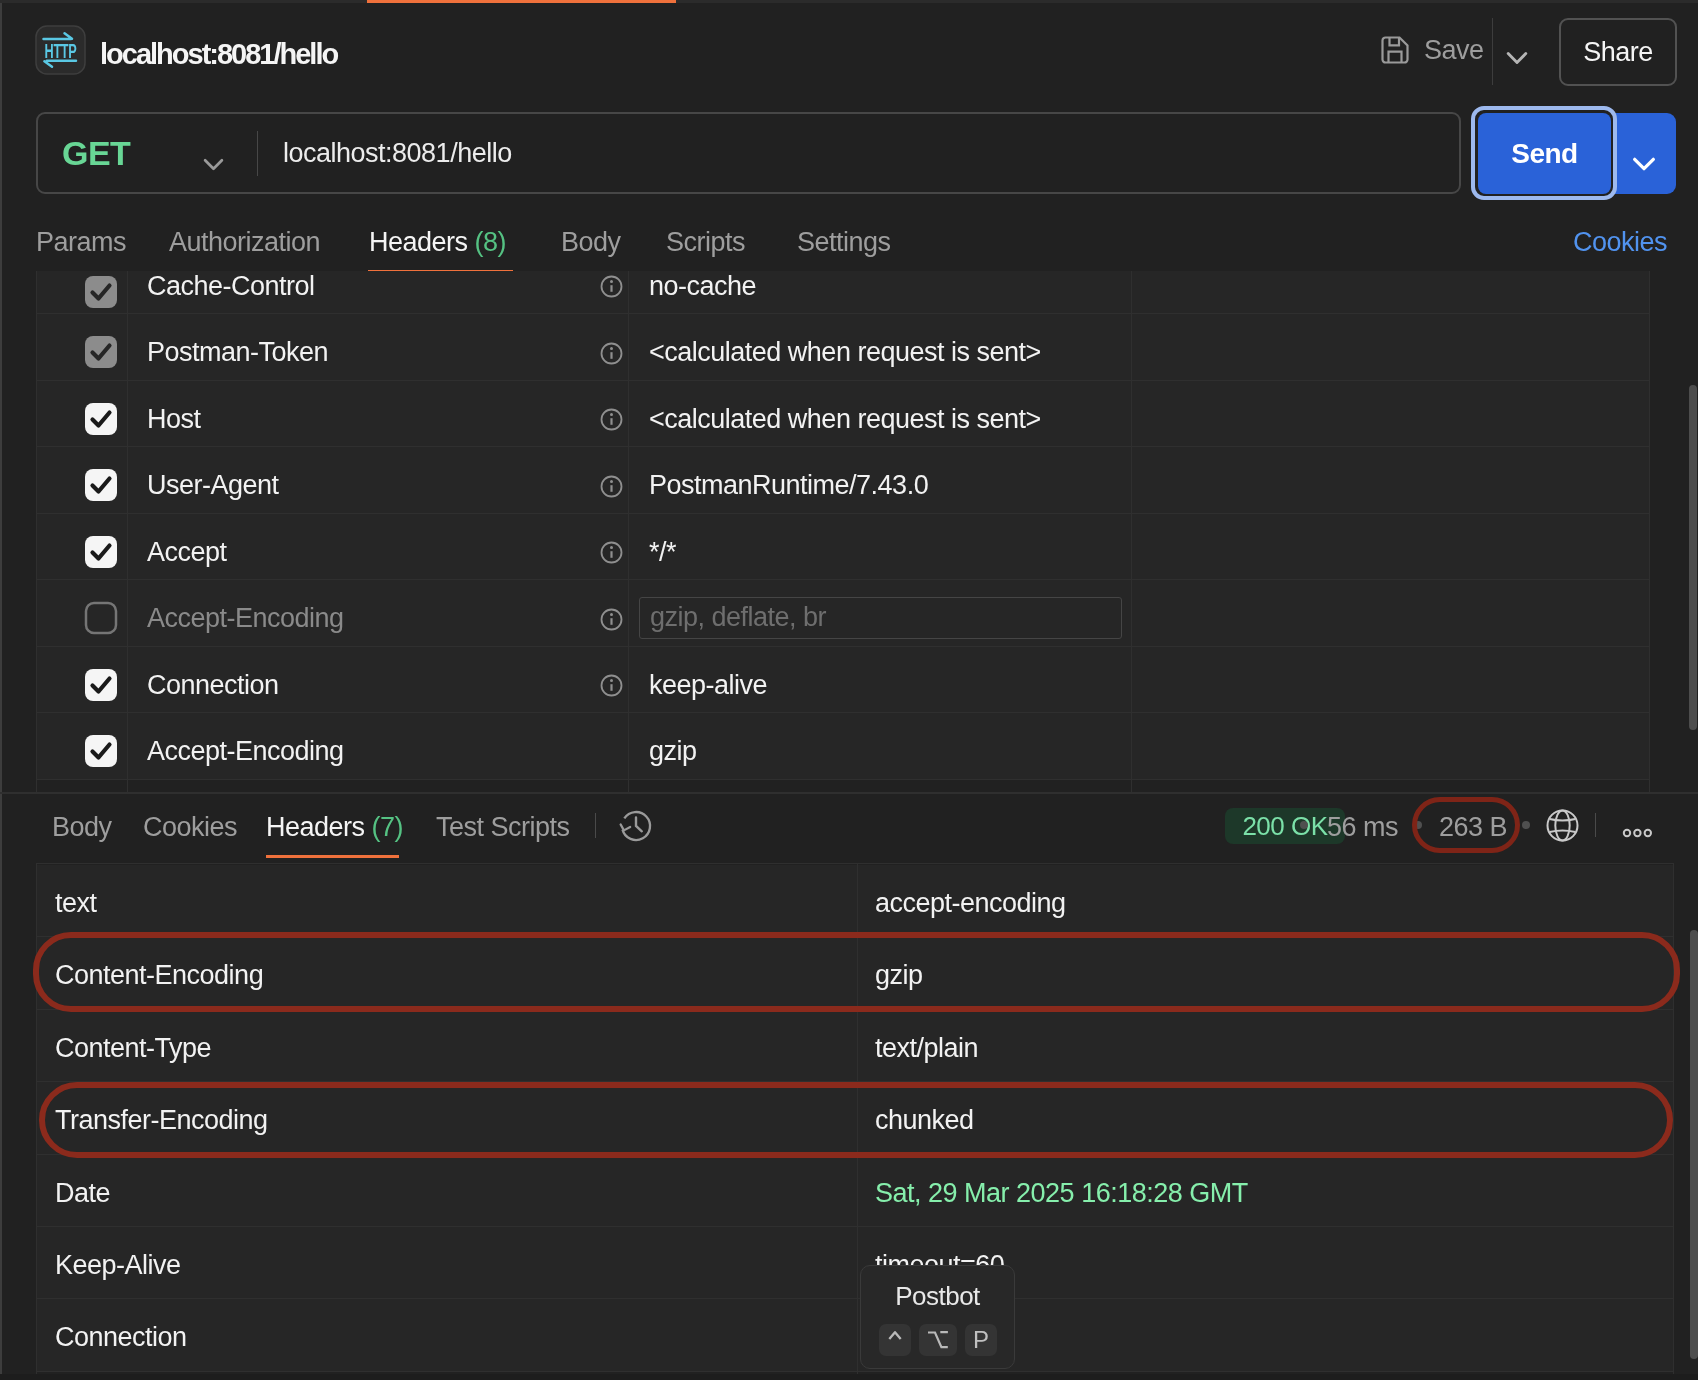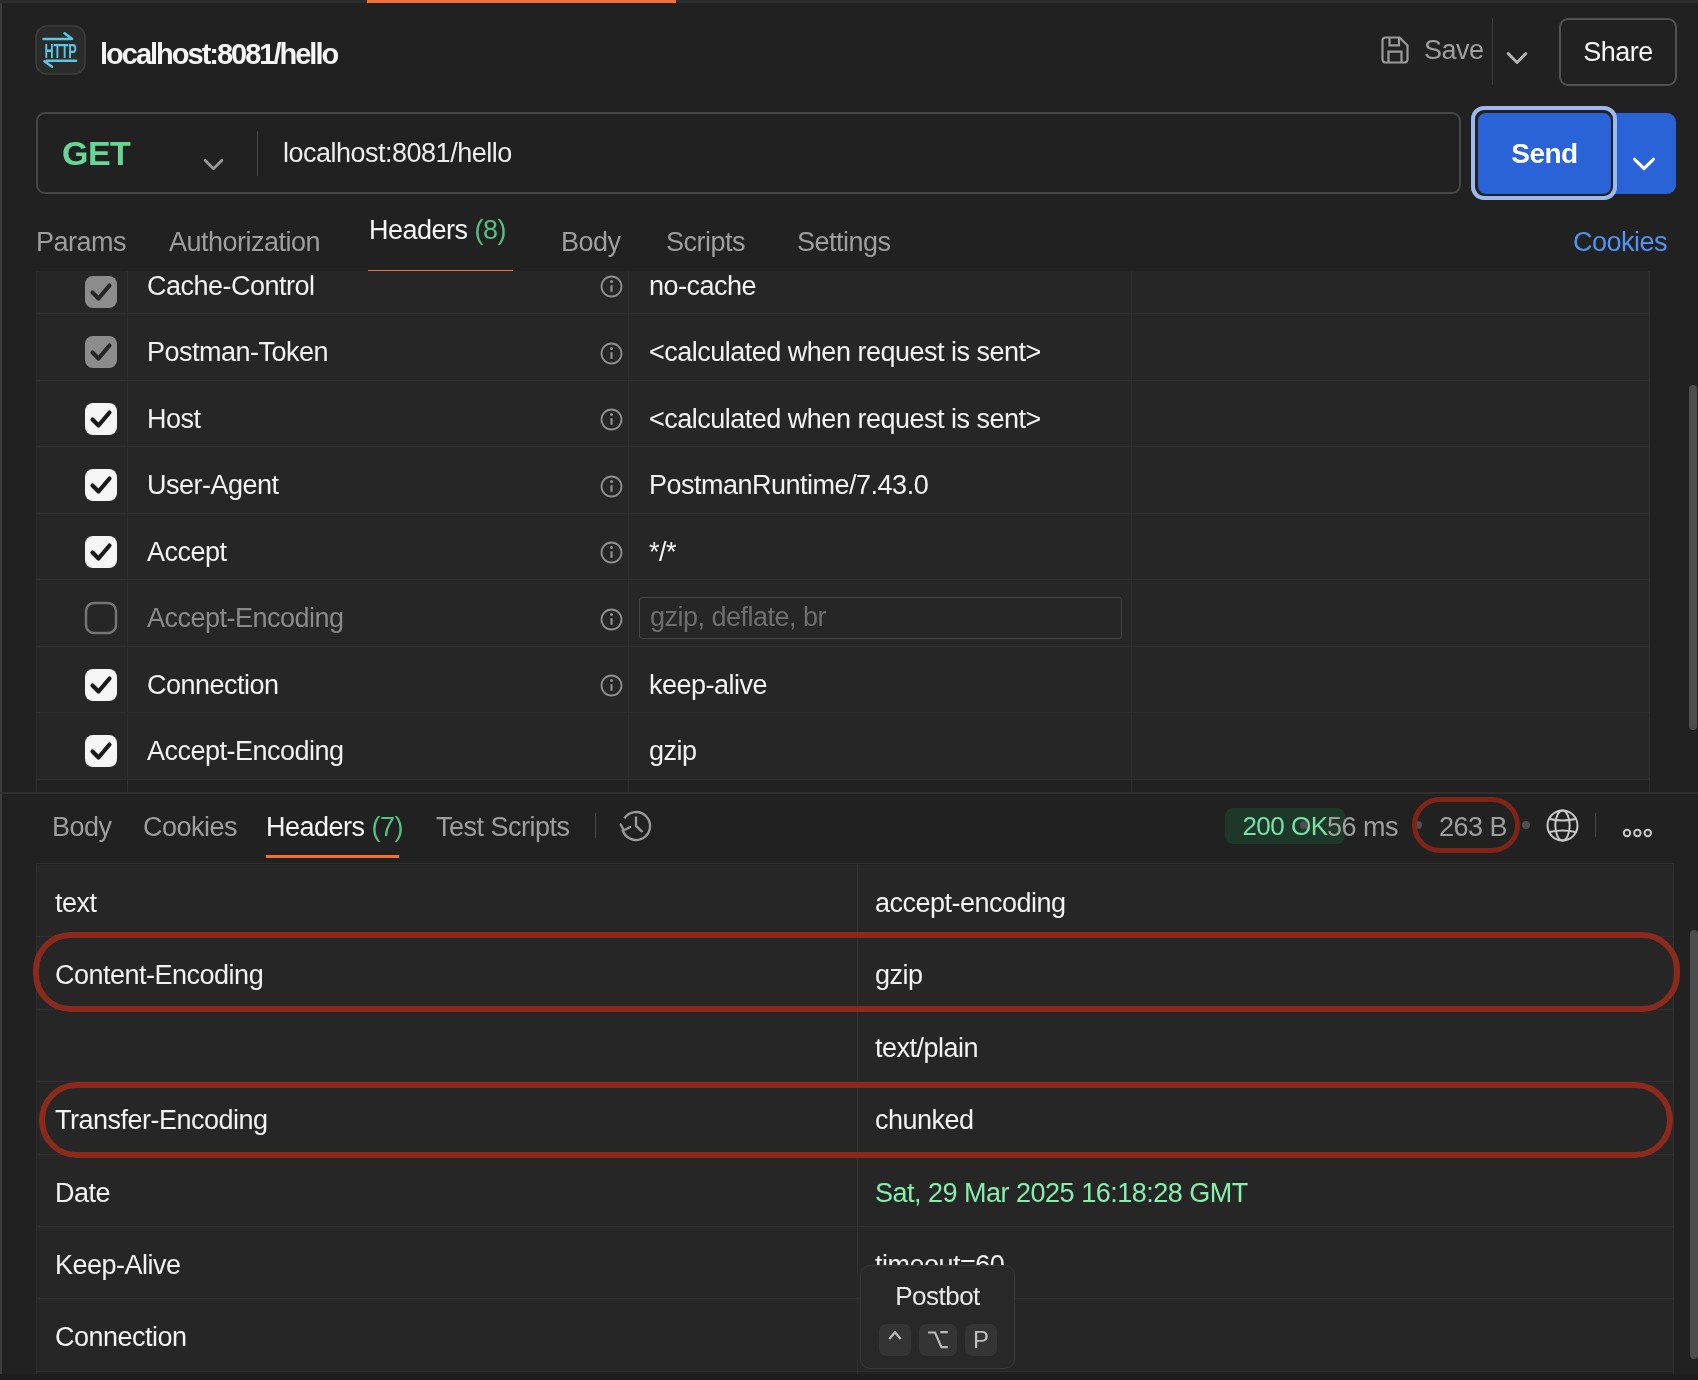--- a/index.html
+++ b/index.html
@@ -42,21 +42,21 @@
 
 <div class="abs" style="left:1611px;top:113px;width:65px;height:81px;background:#2a62d8;border-radius:0 9px 9px 0"></div>
 <div class="abs" style="left:1632px;top:147px"><svg width="24" height="14" viewBox="0 0 20 12">
       <path d="M2 2 L10 10 L18 2" fill="none" stroke="#ffffff" stroke-width="2.8" stroke-linecap="round" stroke-linejoin="round"></path>
     </svg></div>
 <div class="abs" style="left:1471px;top:106px;width:146px;height:94px;border:4px solid #9db9ee;border-radius:13px;background:#212121"></div>
 <div class="abs" style="left:1478px;top:113px;width:133px;height:81px;background:#2a62d8;border-radius:8px;text-align:center;line-height:81px;font-weight:bold;font-size:28px;color:#fff">Send</div>
 
 <div class="abs muted" style="left:36px;top:227px">Params</div>
 <div class="abs muted" style="left:169px;top:227px">Authorization</div>
-<div class="abs" style="left:369px;top:215px;color:#f5f5f5">Headers <span style="color:#55c283">(8)</span></div>
+<div class="abs" style="left:369px;top:227px;color:#f5f5f5">Headers <span style="color:#55c283">(8)</span></div>
 <div class="abs muted" style="left:561px;top:227px">Body</div>
 <div class="abs muted" style="left:666px;top:227px">Scripts</div>
 <div class="abs muted" style="left:797px;top:227px">Settings</div>
 <div class="abs" style="left:1573px;top:227px;color:#5193ef">Cookies</div>
 <div class="abs" style="left:368px;top:270px;width:145px;height:3px;background:#f0713c"></div>
 
 <div class="abs" id="reqtable" style="left:36px;top:271px;width:1640px;height:523px;overflow:hidden">
     <div class="abs" style="left:0;top:-23.5px;width:1614px;height:66.5px;background:#262626;border-bottom:1px solid #2f2f2f"></div>
     <div class="abs" style="left:48px;top:4px;width:34px;height:34px"><svg width="34" height="34" viewBox="0 0 34 34">
         <rect x="1" y="1" width="32" height="32" rx="8" fill="#8c8c8c"></rect>
@@ -188,20 +188,21 @@
     </svg></div>
 
 <div class="abs" id="resptable" style="left:36px;top:863px;width:1638px;height:517px;overflow:hidden;border-top:1px solid #2f2f2f">
     <div class="abs" style="left:0;top:1.0px;width:1638px;height:72.4px;background:#262626;border-bottom:1px solid #2f2f2f"></div>
     <div class="abs" style="left:19px;top:3.0px;height:72.4px;line-height:72.4px;color:#f2f2f2">text</div>
     <div class="abs" style="left:839px;top:3.0px;height:72.4px;line-height:72.4px;color:#f2f2f2">accept-encoding</div>
     <div class="abs" style="left:0;top:73.4px;width:1638px;height:72.4px;background:#262626;border-bottom:1px solid #2f2f2f"></div>
     <div class="abs" style="left:19px;top:75.4px;height:72.4px;line-height:72.4px;color:#f2f2f2">Content-Encoding</div>
     <div class="abs" style="left:839px;top:75.4px;height:72.4px;line-height:72.4px;color:#f2f2f2">gzip</div>
     <div class="abs" style="left:0;top:145.8px;width:1638px;height:72.4px;background:#262626;border-bottom:1px solid #2f2f2f"></div>
+    <div class="abs" style="left:19px;top:147.8px;height:72.4px;line-height:72.4px;color:#f2f2f2">Content-Type</div>
     <div class="abs" style="left:839px;top:147.8px;height:72.4px;line-height:72.4px;color:#f2f2f2">text/plain</div>
     <div class="abs" style="left:0;top:218.20000000000002px;width:1638px;height:72.4px;background:#262626;border-bottom:1px solid #2f2f2f"></div>
     <div class="abs" style="left:19px;top:220.20000000000002px;height:72.4px;line-height:72.4px;color:#f2f2f2">Transfer-Encoding</div>
     <div class="abs" style="left:839px;top:220.20000000000002px;height:72.4px;line-height:72.4px;color:#f2f2f2">chunked</div>
     <div class="abs" style="left:0;top:290.6px;width:1638px;height:72.4px;background:#262626;border-bottom:1px solid #2f2f2f"></div>
     <div class="abs" style="left:19px;top:292.6px;height:72.4px;line-height:72.4px;color:#f2f2f2">Date</div>
     <div class="abs" style="left:839px;top:292.6px;height:72.4px;line-height:72.4px;color:#86efac">Sat, 29 Mar 2025 16:18:28 GMT</div>
     <div class="abs" style="left:0;top:363.0px;width:1638px;height:72.4px;background:#262626;border-bottom:1px solid #2f2f2f"></div>
     <div class="abs" style="left:19px;top:365.0px;height:72.4px;line-height:72.4px;color:#f2f2f2">Keep-Alive</div>
     <div class="abs" style="left:839px;top:365.0px;height:72.4px;line-height:72.4px;color:#f2f2f2">timeout=60</div>

